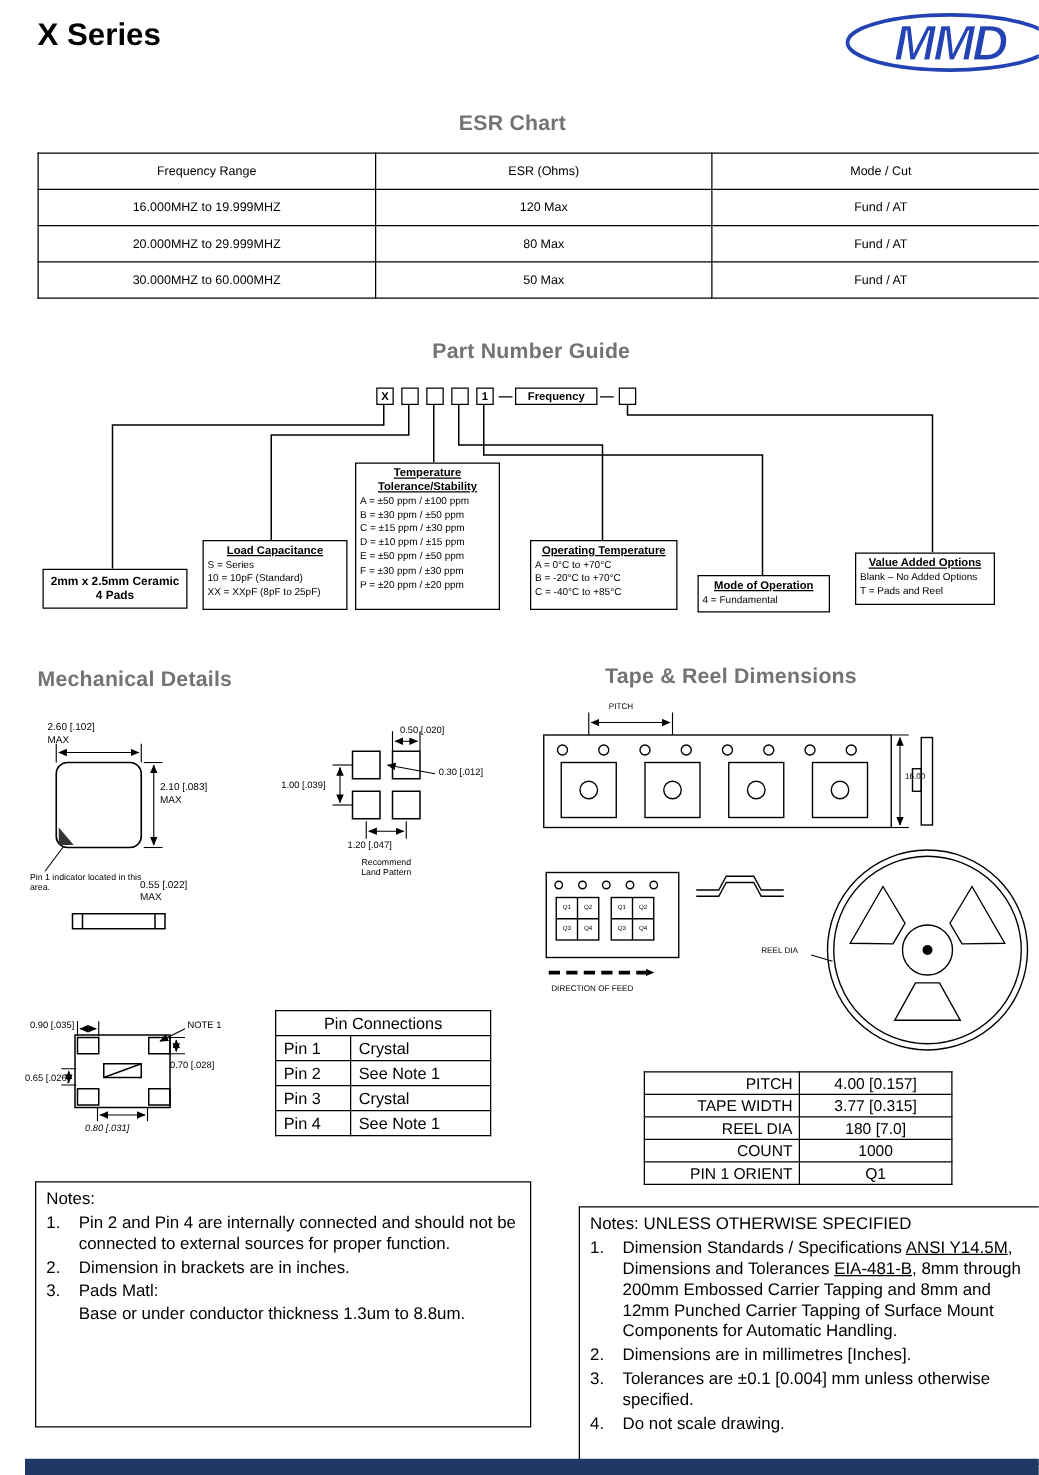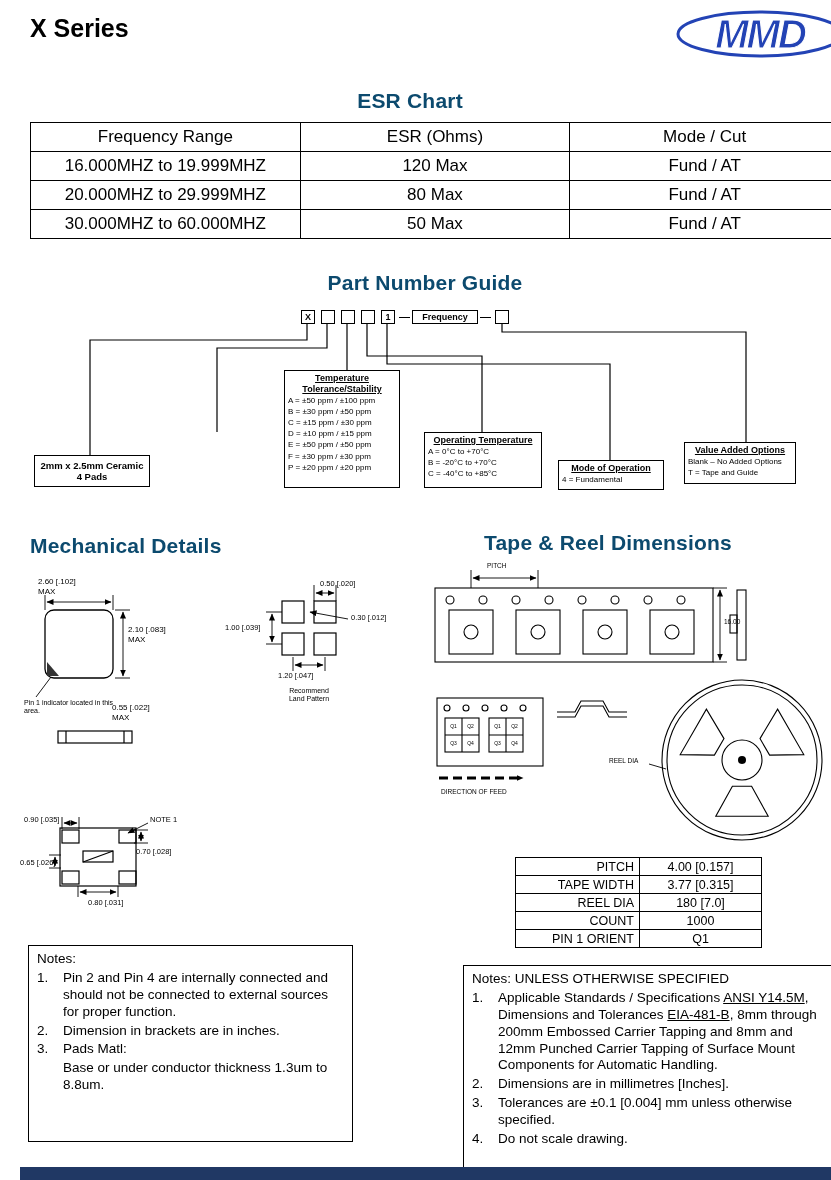--- a/index.html
+++ b/index.html
@@ -1,23 +1,23 @@
 <!DOCTYPE html>
 <html><head>
 <meta charset="utf-8">
 <style>
   * { margin:0; padding:0; box-sizing:border-box; }
   html, body { background:#ffffff; }
   body { font-family:"Liberation Sans","DejaVu Sans",sans-serif; color:#000; }
   .page { position:relative; width:831px; height:1180px; background:#fff; overflow:hidden;margin-left:20px; }
   .abs { position:absolute; }
-  .sec-title { font-weight:bold; font-size:21px; color:#0c4a6e; letter-spacing:.2px; }
+  .sec-title { font-weight:bold; font-size:17px; color:#737373; letter-spacing:.2px; }
   table { border-collapse:collapse; background:#fff; }
   .esr-table { width:810px; table-layout:fixed; }
-  .esr-table th, .esr-table td { border:1px solid #000; font-size:17px; font-weight:normal; text-align:center; height:29px; }
+  .esr-table th, .esr-table td { border:1px solid #000; font-size:10px; font-weight:normal; text-align:center; height:29px; }
   .pn-box { position:absolute; width:14px; height:14px; border:1px solid #000; font-size:9px; font-weight:bold;
             display:flex; align-items:center; justify-content:center; background:#fff; z-index:2; }
   .pn-freq { width:66px; }
   .pn-dash { position:absolute; height:0; border-top:1.5px solid #000; z-index:2; }
   .desc-box { position:absolute; border:1px solid #000; background:#fff; padding:2px 3px; z-index:2; }
   .desc-title { font-size:9px; font-weight:bold; text-decoration:underline; text-align:center; line-height:1.2; }
   .desc-item { font-size:8px; line-height:1.4; white-space:nowrap; }
   .pkg-box { font-size:9.5px; font-weight:bold; text-align:center; display:flex; flex-direction:column; justify-content:center; }
   .dim { position:absolute; font-size:7.5px; line-height:1.2; white-space:nowrap; }
   .dim-wrap { white-space:normal; }
@@ -97,20 +97,26 @@
     <div class="pn-dash" style="left:379px; top:17px; width:11px;"></div>
     <div class="pn-box pn-freq" style="left:392px; top:10px;">Frequency</div>
     <div class="pn-dash" style="left:460px; top:17px; width:11px;"></div>
     <div class="pn-box" style="left:475px; top:10px;"></div>
 
     <div class="desc-box pkg-box" style="left:14px; top:155px; width:116px; height:32px;">
       <div>2mm x 2.5mm Ceramic</div>
       <div>4 Pads</div>
     </div>
 
+    <div class="desc-box" style="left:142px; top:132px; width:116px; height:56px;">
+      <div class="desc-title">Load Capacitance</div>
+      <div class="desc-item">S = Series</div>
+      <div class="desc-item">10 = 10pF (Standard)</div>
+      <div class="desc-item">XX = XXpF (8pF to 25pF)</div>
+    </div>
 
     <div class="desc-box" style="left:264px; top:70px; width:116px; height:118px;">
       <div class="desc-title">Temperature</div>
       <div class="desc-title">Tolerance/Stability</div>
       <div class="desc-item">A = ±50 ppm / ±100 ppm</div>
       <div class="desc-item">B = ±30 ppm / ±50 ppm</div>
       <div class="desc-item">C = ±15 ppm / ±30 ppm</div>
       <div class="desc-item">D = ±10 ppm / ±15 ppm</div>
       <div class="desc-item">E = ±50 ppm / ±50 ppm</div>
       <div class="desc-item">F = ±30 ppm / ±30 ppm</div>
@@ -125,21 +131,21 @@
     </div>
 
     <div class="desc-box" style="left:538px; top:160px; width:106px; height:30px;">
       <div class="desc-title">Mode of Operation</div>
       <div class="desc-item">4 = Fundamental</div>
     </div>
 
     <div class="desc-box" style="left:664px; top:142px; width:112px; height:42px;">
       <div class="desc-title">Value Added Options</div>
       <div class="desc-item">Blank – No Added Options</div>
-      <div class="desc-item">T = Tape and Guide</div>
+      <div class="desc-item">T = Pads and Reel</div>
     </div>
   </div>
 
   <div class="abs sec-title" style="left:10px; top:534px;">Mechanical Details</div>
   <div class="abs sec-title" style="left:464px; top:531px;">Tape &amp; Reel Dimensions</div>
 
   <div class="abs" style="left:0; top:565px; width:400px; height:380px;">
     <svg width="400" height="380" style="position:absolute; left:0; top:0;">
       <defs>
         <marker id="mA" orient="auto" markerWidth="8" markerHeight="8" refX="6.5" refY="3" markerUnits="userSpaceOnUse">
@@ -236,25 +242,48 @@
 
     <div class="dim" style="left:92px; top:138px; font-size:8px;">
       <div>0.55 [.022]</div>
       <div>MAX</div>
     </div>
 
     <div class="dim" style="left:4px; top:250px;">0.90 [.035]</div>
     <div class="dim" style="left:130px; top:250px;">NOTE 1</div>
     <div class="dim" style="left:116px; top:282px;">0.70 [.028]</div>
     <div class="dim" style="left:0px; top:293px;">0.65 [.026]</div>
-    <div class="dim" style="left:68px; top:333px;">0.80 [.031]</div>
-  </div>
-
-
-  <div class="notes-box" style="left:8px; top:945px; width:325px; height:197px;">
+    <div class="dim" style="left:48px; top:333px;font-style:italic;">0.80 [.031]</div>
+  </div>
+
+  <table class="pin-table abs" style="left:200px; top:808px;">
+    <tbody>
+        <tr>
+      <th colspan="2">Pin Connections</th>
+    </tr>
+    <tr>
+      <td style="width:60px;">Pin 1</td>
+      <td style="width:112px;">Crystal</td>
+    </tr>
+    <tr>
+      <td>Pin 2</td>
+      <td>See Note 1</td>
+    </tr>
+    <tr>
+      <td>Pin 3</td>
+      <td>Crystal</td>
+    </tr>
+    <tr>
+      <td>Pin 4</td>
+      <td>See Note 1</td>
+    </tr>
+  </tbody>
+    </table>
+
+  <div class="notes-box" style="left:8px; top:945px; width:397px; height:197px;">
     <div>Notes:</div>
     <div class="note-row">
       <span class="note-num">1.</span>
       <span class="note-txt">Pin 2 and Pin 4 are internally connected and should not be connected to external sources for proper function.</span>
     </div>
     <div class="note-row">
       <span class="note-num">2.</span>
       <span class="note-txt">Dimension in brackets are in inches.</span>
     </div>
     <div class="note-row">
@@ -377,21 +406,21 @@
       <td>PIN 1 ORIENT</td>
       <td>Q1</td>
     </tr>
   </tbody>
     </table>
 
   <div class="notes-box" style="left:443px; top:965px; width:377px; height:207px;">
     <div>Notes: UNLESS OTHERWISE SPECIFIED</div>
     <div class="note-row">
       <span class="note-num">1.</span>
-      <span class="note-txt"><span>Applicable Standards / Specifications </span><span class="u">ANSI Y14.5M</span><span>, Dimensions and Tolerances </span><span class="u">EIA-481-B</span><span>, 8mm through 200mm Embossed Carrier Tapping and 8mm and 12mm Punched Carrier Tapping of Surface Mount Components for Automatic Handling.</span></span>
+      <span class="note-txt"><span>Dimension Standards / Specifications </span><span class="u">ANSI Y14.5M</span><span>, Dimensions and Tolerances </span><span class="u">EIA-481-B</span><span>, 8mm through 200mm Embossed Carrier Tapping and 8mm and 12mm Punched Carrier Tapping of Surface Mount Components for Automatic Handling.</span></span>
     </div>
     <div class="note-row">
       <span class="note-num">2.</span>
       <span class="note-txt">Dimensions are in millimetres [Inches].</span>
     </div>
     <div class="note-row">
       <span class="note-num">3.</span>
       <span class="note-txt">Tolerances are ±0.1 [0.004] mm unless otherwise specified.</span>
     </div>
     <div class="note-row">

